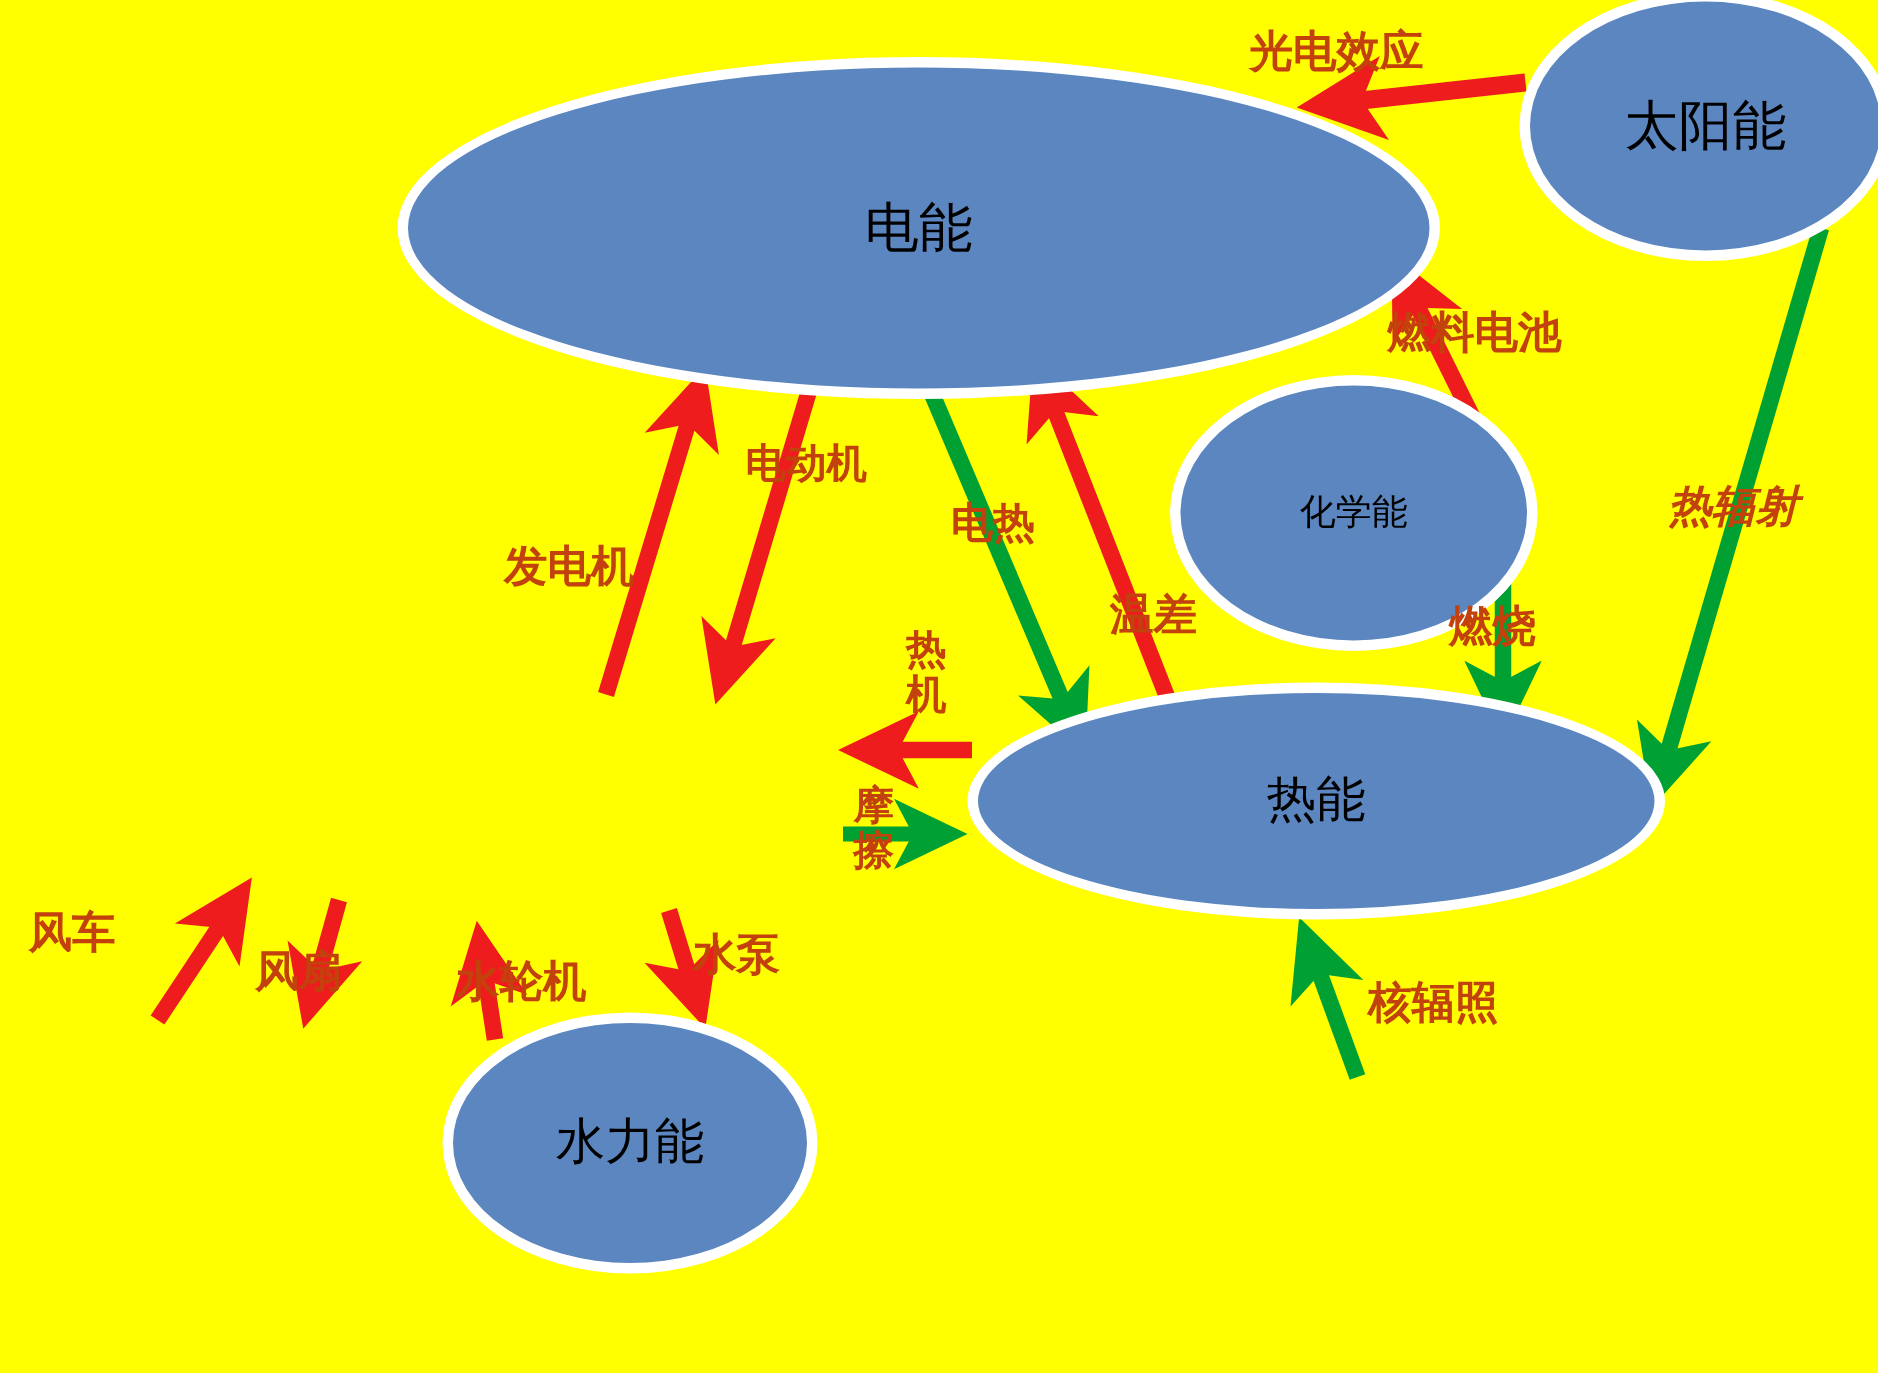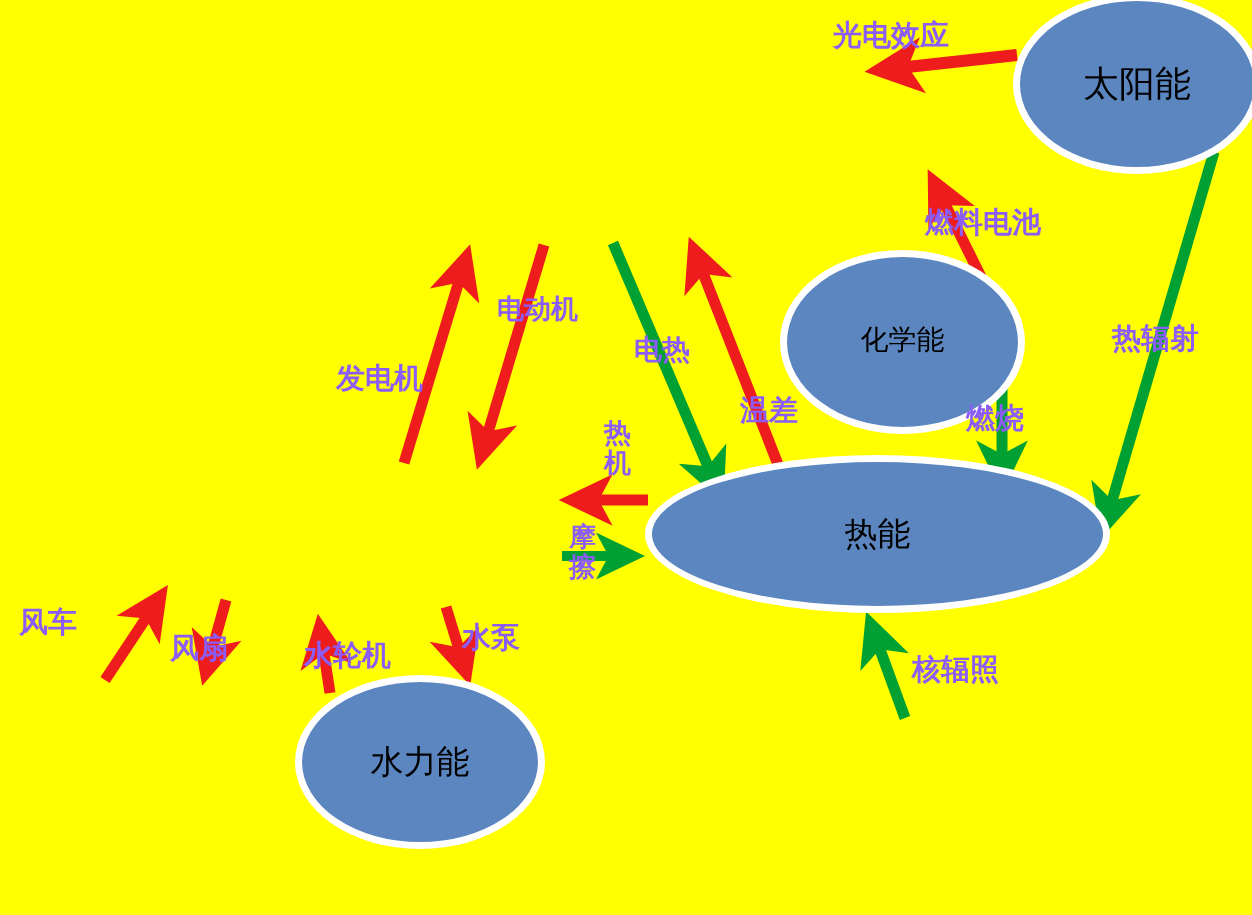--- a/index.html
+++ b/index.html
@@ -23,21 +23,21 @@
     z-index:3;
   }
   .node span{
     font-family:"Liberation Serif","DejaVu Serif",serif;
     font-weight:400;
     line-height:1;
     white-space:nowrap;
   }
   .edge-label{
     position:absolute;
-    color:#8b5cf6;
+    color:#c2410c;
     font-family:"Liberation Serif","DejaVu Serif",serif;
     font-weight:700;
     white-space:nowrap;
     z-index:5;
     line-height:1.0;
   }
   .edge-label.vert{
     white-space:normal;
     width:1.15em;
     text-align:center;
@@ -83,45 +83,48 @@
 
     <path d="M 226,600 L 206,672" fill="none" stroke="#EE1C1C" stroke-width="11" marker-end="url(#ah-red)"></path>
 
     <path d="M 330,693 L 320,628" fill="none" stroke="#EE1C1C" stroke-width="11" marker-end="url(#ah-red)"></path>
 
     <path d="M 446,607 L 466,672" fill="none" stroke="#EE1C1C" stroke-width="11" marker-end="url(#ah-red)"></path>
 
     <path d="M 905,718 L 871,625" fill="none" stroke="#00A032" stroke-width="11" marker-end="url(#ah-green)"></path>
   </svg>
 
+  <div class="node" style="left:265px;top:38px;width:695px;height:228px;">
+    <span style="font-size:36px;">电能</span>
+  </div>
 
   <div class="node" style="left:1013px;top:-6px;width:248px;height:180px;">
     <span style="font-size:36px;">太阳能</span>
   </div>
 
   <div class="node" style="left:780px;top:250px;width:245px;height:184px;">
-    <span style="font-size:28px;font-family:Liberation Mono, monospace;">化学能</span>
+    <span style="font-size:24px;">化学能</span>
   </div>
 
 
   <div class="node" style="left:645px;top:455px;width:465px;height:158px;">
     <span style="font-size:33px;">热能</span>
   </div>
 
 
   <div class="node" style="left:295px;top:675px;width:250px;height:174px;">
     <span style="font-size:33px;">水力能</span>
   </div>
 
 
   <div class="edge-label" style="left:833px;top:21px;font-size:29px;">光电效应</div>
 
   <div class="edge-label" style="left:925px;top:208px;font-size:29px;">燃料电池</div>
 
-  <div class="edge-label" style="left:1112px;top:324px;font-size:29px;">热辐射</div>
+  <div class="edge-label" style="left:1112px;top:324px;font-size:29px;font-style:italic;">热辐射</div>
 
   <div class="edge-label" style="left:966px;top:404px;font-size:29px;">燃烧</div>
 
   <div class="edge-label" style="left:336px;top:364px;font-size:29px;">发电机</div>
 
   <div class="edge-label" style="left:497px;top:296px;font-size:27px;">电动机</div>
 
   <div class="edge-label" style="left:634px;top:336px;font-size:28px;">电热</div>
 
   <div class="edge-label" style="left:740px;top:396px;font-size:29px;">温差</div>

